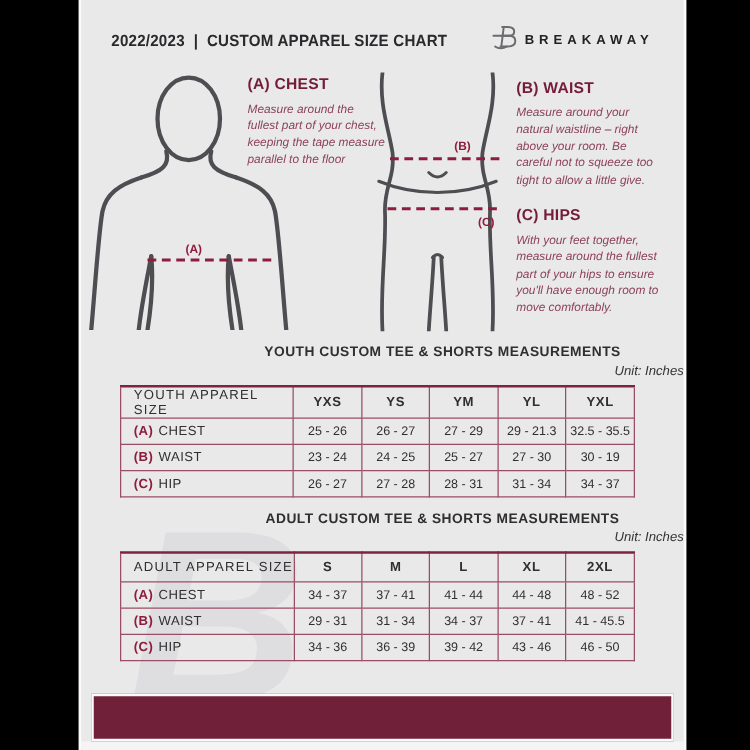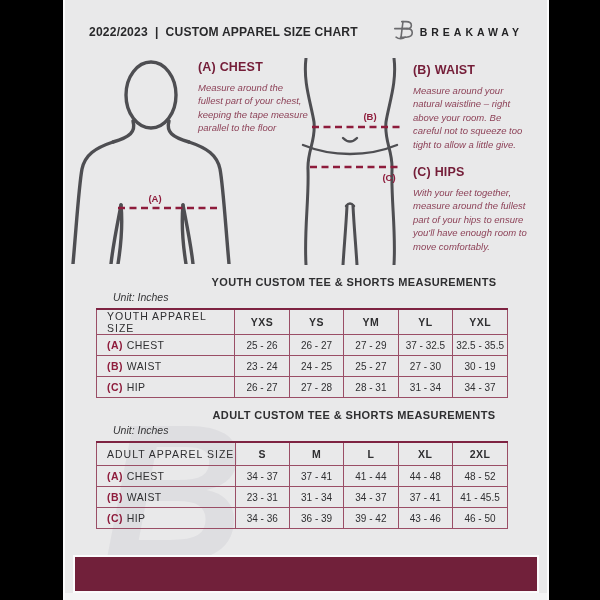--- a/index.html
+++ b/index.html
@@ -14,22 +14,22 @@
   .brand{display:flex;align-items:center;gap:5px;}
   .brand-text{font-weight:bold;font-size:10.5px;letter-spacing:4px;color:#232325;}
   
   .fig{position:absolute;z-index:1;}
   .guide-block{position:absolute;z-index:2;}
   .guide-heading{font-size:12.5px;font-weight:bold;color:#741d38;margin:0 0 7px 0;letter-spacing:.2px;}
   .guide-body{font-size:9.5px;font-style:italic;color:#8d4258;line-height:1.42;margin:0;}
   
   .section-title{position:absolute;left:0;width:100%;text-align:center;font-weight:bold;
                  font-size:11px;color:#2f2f31;letter-spacing:.4px;z-index:2;margin-left:48px;}
-  .section-unit{position:absolute;left:0;width:100%;text-align:left;font-style:italic;
-                font-size:10.5px;color:#333335;z-index:2;margin-left:48px;}
+  .section-unit{position:absolute;left:0;width:100%;text-align:right;font-style:italic;
+                font-size:10.5px;color:#333335;z-index:2;}
   
   table.size-table{position:absolute;left:31px;width:412px;border-collapse:collapse;z-index:2;
                    border-top:2.2px solid #7e2342;}
   .size-table th,.size-table td{border:1.4px solid #9a4e66;font-size:10px;color:#2f2f31;
                    text-align:center;height:20px;padding:0;font-weight:normal;background:transparent;}
   .size-table th{height:22px;}
   .size-table th.size-col{font-weight:bold;font-size:10.5px;letter-spacing:.5px;width:56px;}
   .size-table .label-head{text-align:left;padding-left:10px;width:132px;font-size:10.5px;letter-spacing:1px;}
   .size-table .label-cell{text-align:left;padding-left:10px;font-size:10.5px;letter-spacing:.4px;}
   .row-key{color:#8e1c3c;font-weight:bold;margin-right:4px;}
@@ -122,21 +122,21 @@
         <th class="size-col">YS</th>
         <th class="size-col">YM</th>
         <th class="size-col">YL</th>
         <th class="size-col">YXL</th>
       </tr>
       <tr>
         <td class="label-cell"><span class="row-key">(A)</span><span>CHEST</span></td>
         <td>25 - 26</td>
         <td>26 - 27</td>
         <td>27 - 29</td>
-        <td>37 - 32.5</td>
+        <td>29 - 21.3</td>
         <td>32.5 - 35.5</td>
       </tr>
       <tr>
         <td class="label-cell"><span class="row-key">(B)</span><span>WAIST</span></td>
         <td>23 - 24</td>
         <td>24 - 25</td>
         <td>25 - 27</td>
         <td>27 - 30</td>
         <td>30 - 19</td>
       </tr>
@@ -166,21 +166,21 @@
       <tr>
         <td class="label-cell"><span class="row-key">(A)</span><span>CHEST</span></td>
         <td>34 - 37</td>
         <td>37 - 41</td>
         <td>41 - 44</td>
         <td>44 - 48</td>
         <td>48 - 52</td>
       </tr>
       <tr>
         <td class="label-cell"><span class="row-key">(B)</span><span>WAIST</span></td>
-        <td>23 - 31</td>
+        <td>29 - 31</td>
         <td>31 - 34</td>
         <td>34 - 37</td>
         <td>37 - 41</td>
         <td>41 - 45.5</td>
       </tr>
       <tr>
         <td class="label-cell"><span class="row-key">(C)</span><span>HIP</span></td>
         <td>34 - 36</td>
         <td>36 - 39</td>
         <td>39 - 42</td>

